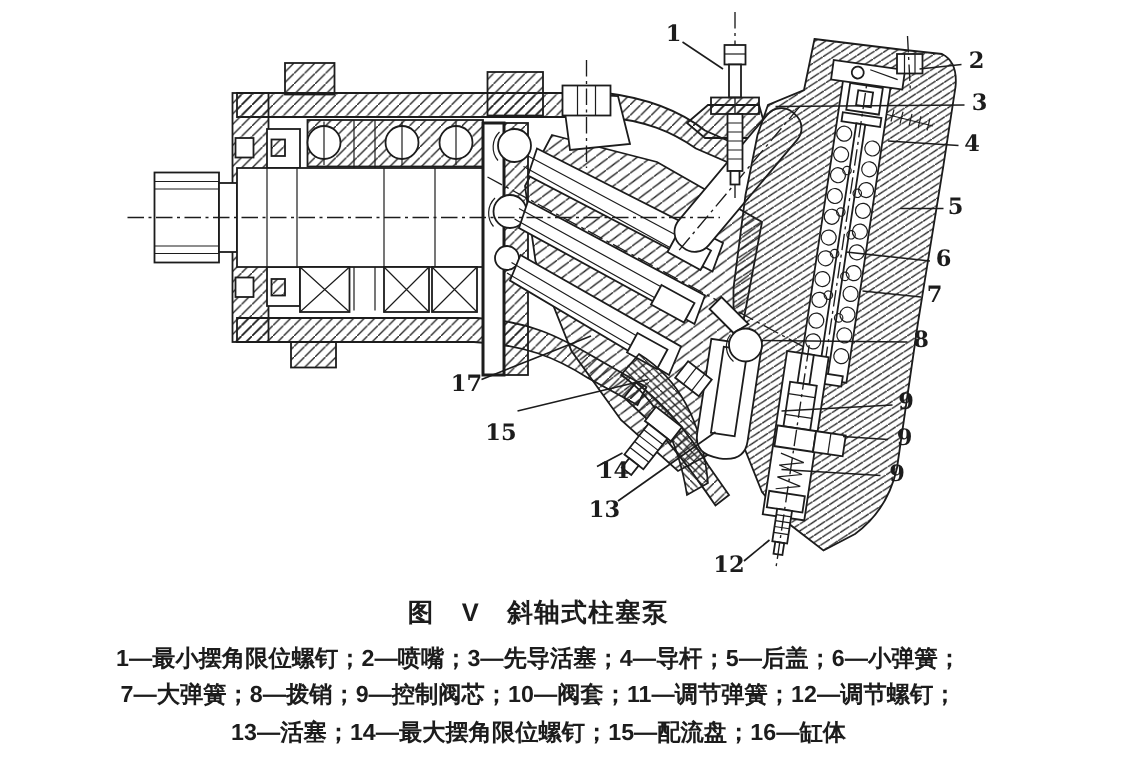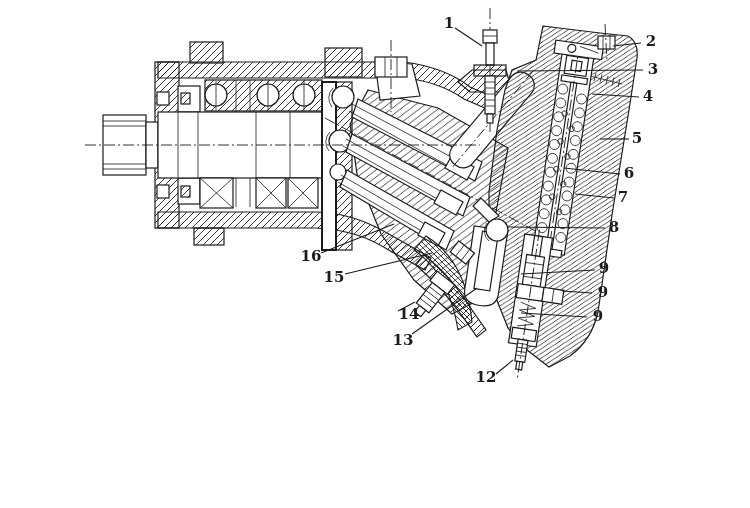--- a/index.html
+++ b/index.html
@@ -287,18 +287,24 @@
   <span class="callout" style="left:637px;top:138px">5</span>
   <span class="callout" style="left:629px;top:173px">6</span>
   <span class="callout" style="left:623px;top:197px">7</span>
   <span class="callout" style="left:614px;top:227px">8</span>
   <span class="callout" style="left:604px;top:268px">9</span>
   <span class="callout" style="left:603px;top:292px">9</span>
   <span class="callout" style="left:598px;top:316px">9</span>
   <span class="callout" style="left:486px;top:377px">12</span>
   <span class="callout" style="left:403px;top:340px">13</span>
   <span class="callout" style="left:409px;top:314px">14</span>
-  <span class="callout" style="left:334px;top:277px">15</span>
-  <span class="callout" style="left:311px;top:256px">16</span>
-
+  <span class="callout" style="left:334px;top:289px">15</span>
+  <span class="callout" style="left:311px;top:256px">17</span>
+
+  <div class="caption">
+    <div class="cap-title">图　V　斜轴式柱塞泵</div>
+    <div class="cap-line">1—最小摆角限位螺钉；2—喷嘴；3—先导活塞；4—导杆；5—后盖；6—小弹簧；</div>
+    <div class="cap-line">7—大弹簧；8—拨销；9—控制阀芯；10—阀套；11—调节弹簧；12—调节螺钉；</div>
+    <div class="cap-line">13—活塞；14—最大摆角限位螺钉；15—配流盘；16—缸体</div>
+  </div>
 
  </div>
 </div>
 
 </body></html>

